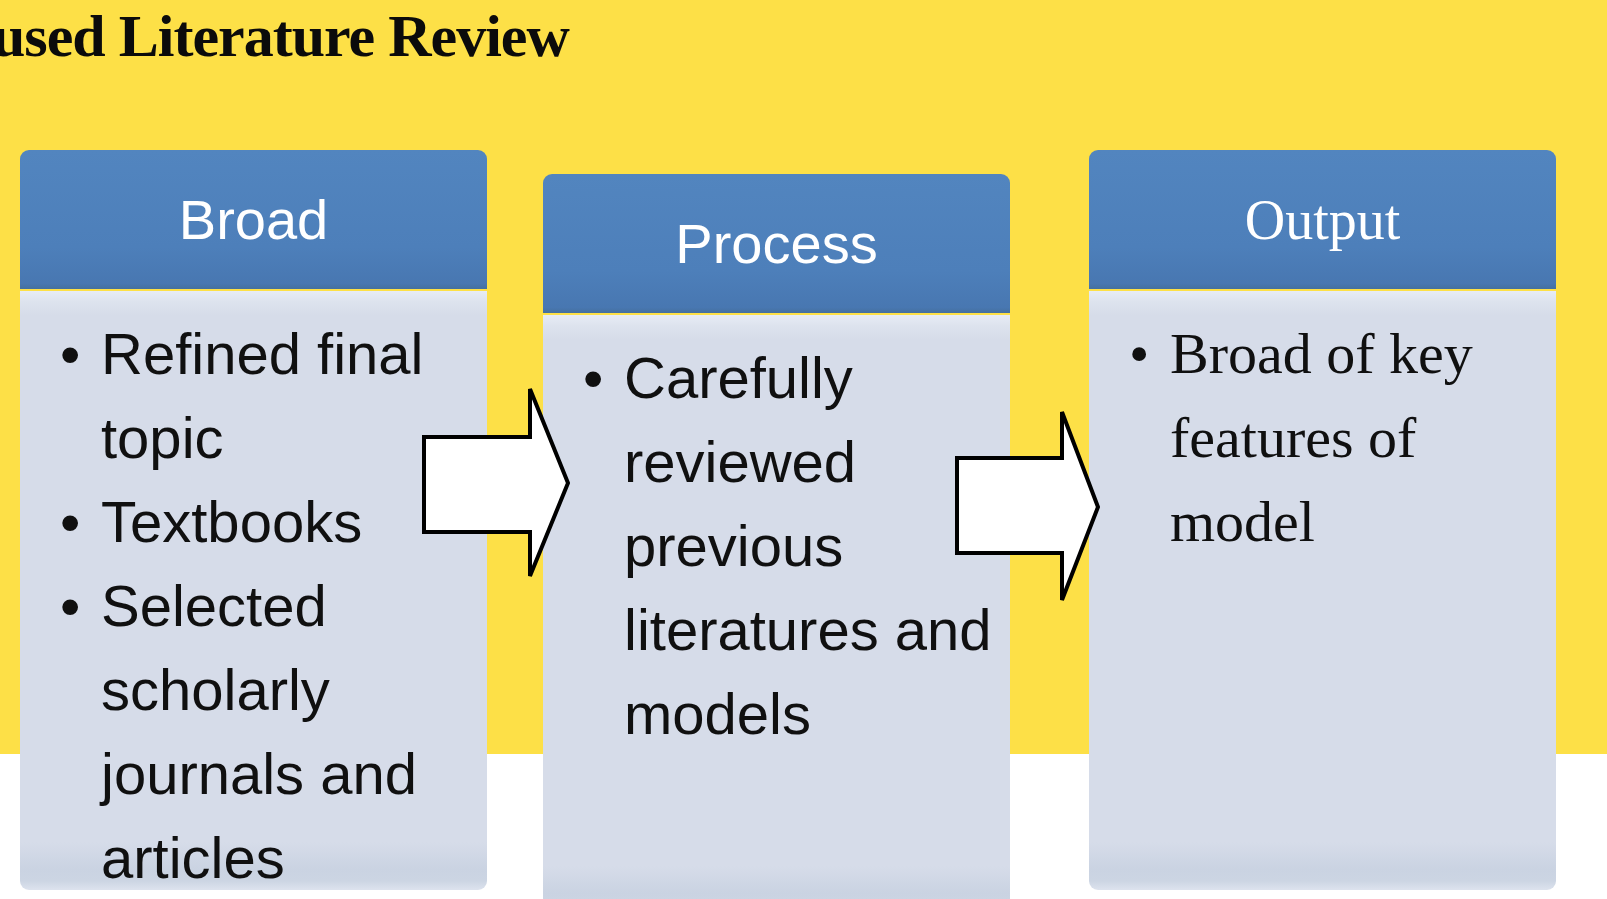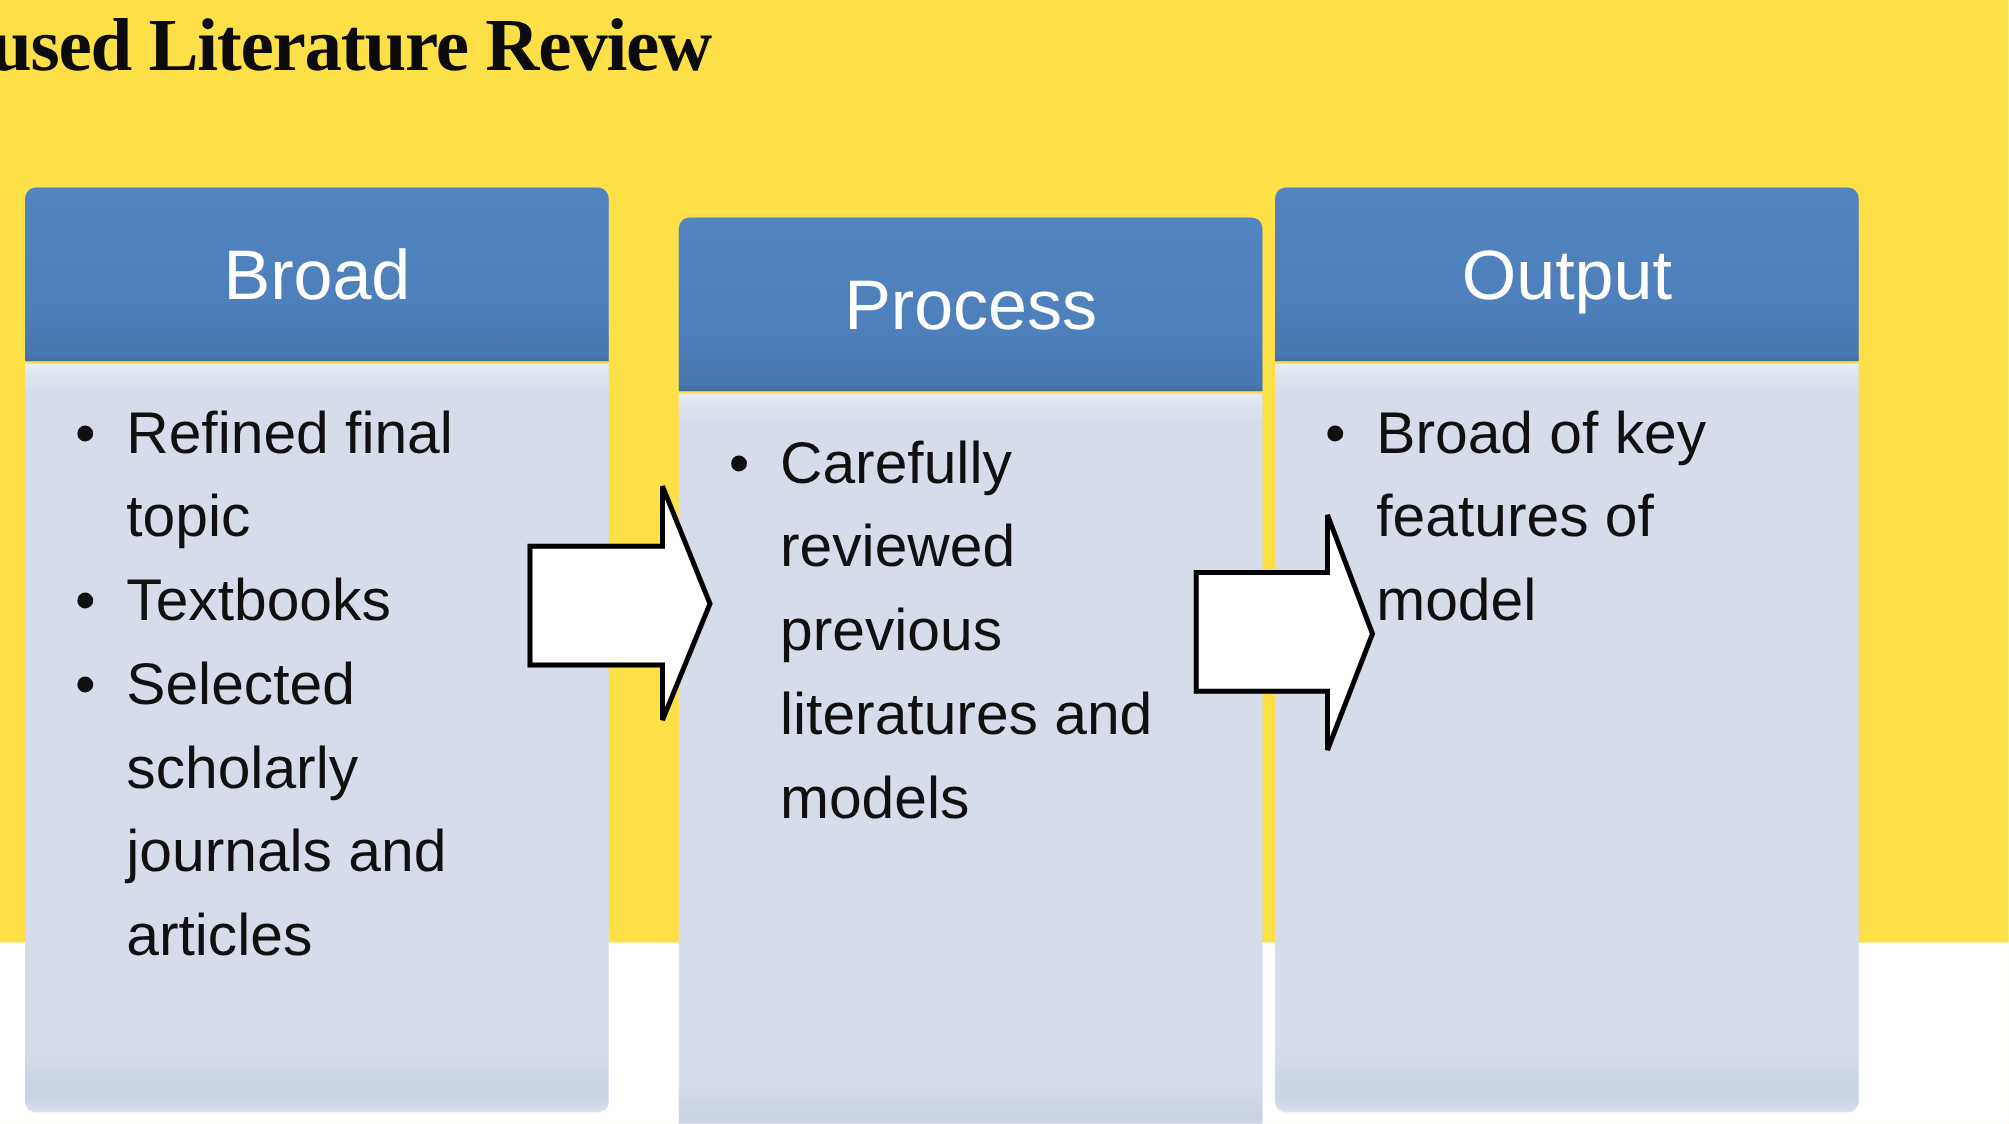--- a/index.html
+++ b/index.html
@@ -64,38 +64,38 @@
     color: #101010;
   }
   .bullet-list {
     margin: 0;
     padding: 0;
     list-style: none;
   }
   .bullet-item {
     position: relative;
     padding-left: 41px;
-    font-size: 47px;
-    line-height: 67px;
+    font-size: 58px;
+    line-height: 84px;
     white-space: pre-line;
   }
   .bullet-item::before {
     content: "\2022";
     position: absolute;
     left: 0;
     top: 0;
   }
   .flow-arrow {
     position: absolute;
     overflow: visible;
     z-index: 5;
   }
   .box1 { left: 20px; }
   .box2 { left: 543px; margin-top: 24px; }
-  .box3 { left: 1020px; }
+  .box3 { left: 1089px; font-family: Liberation Serif, serif; }
 </style>
 </head>
 <body>
 
 <div class="canvas">
 
   <div class="slide-title">used Literature Review</div>
 
   <div class="ipo-box box1">
     <div class="box-header">Broad</div>

